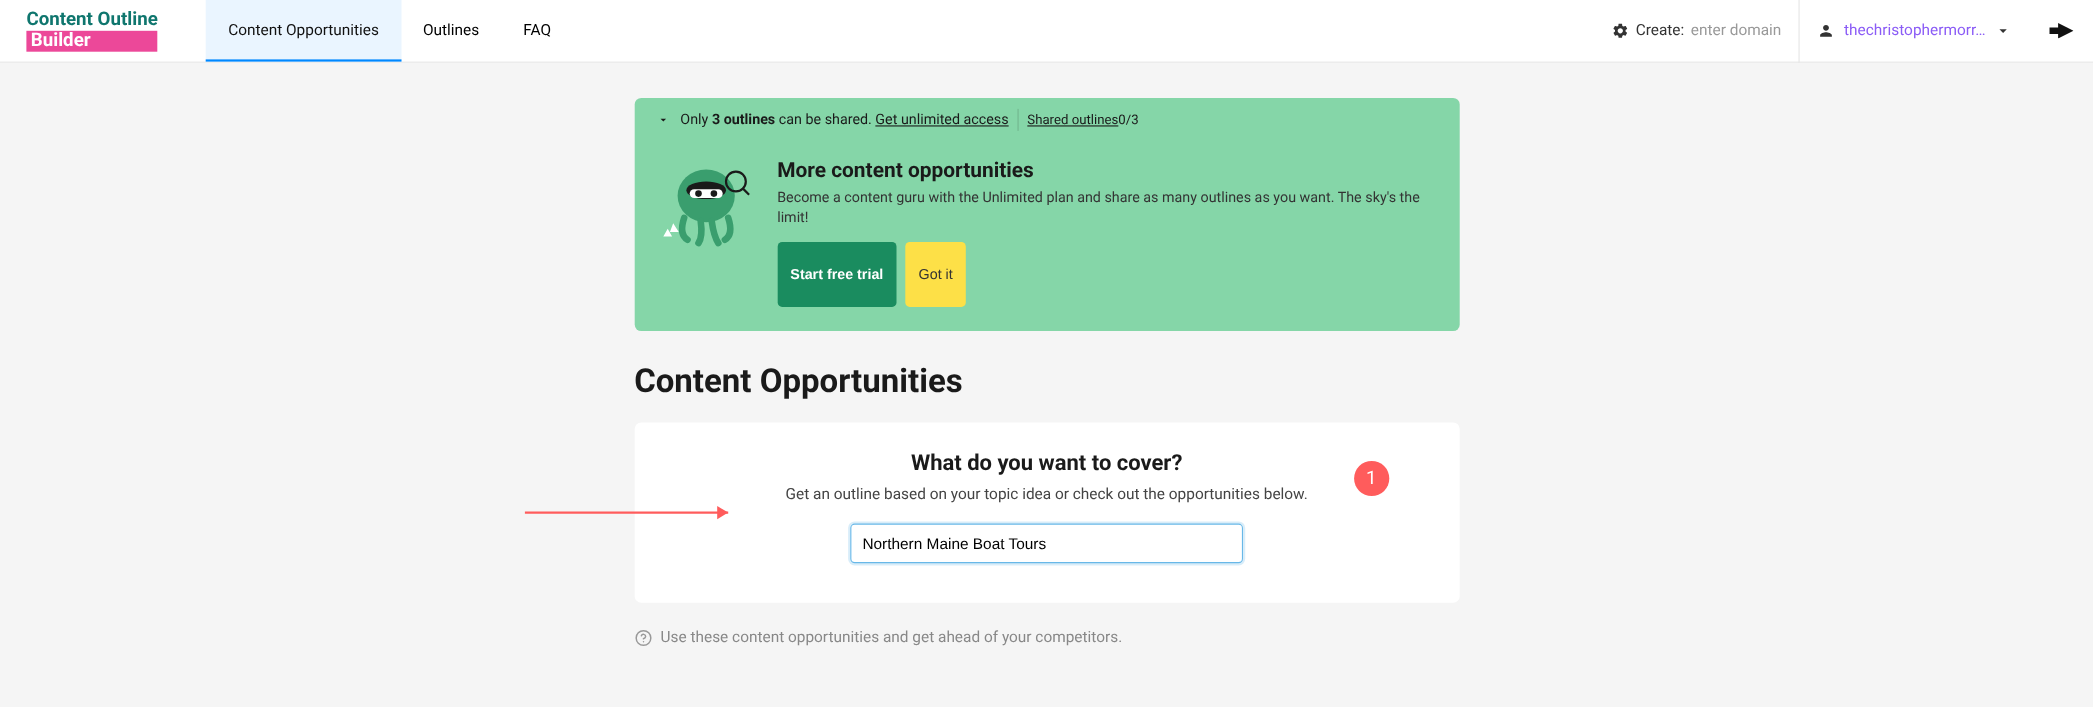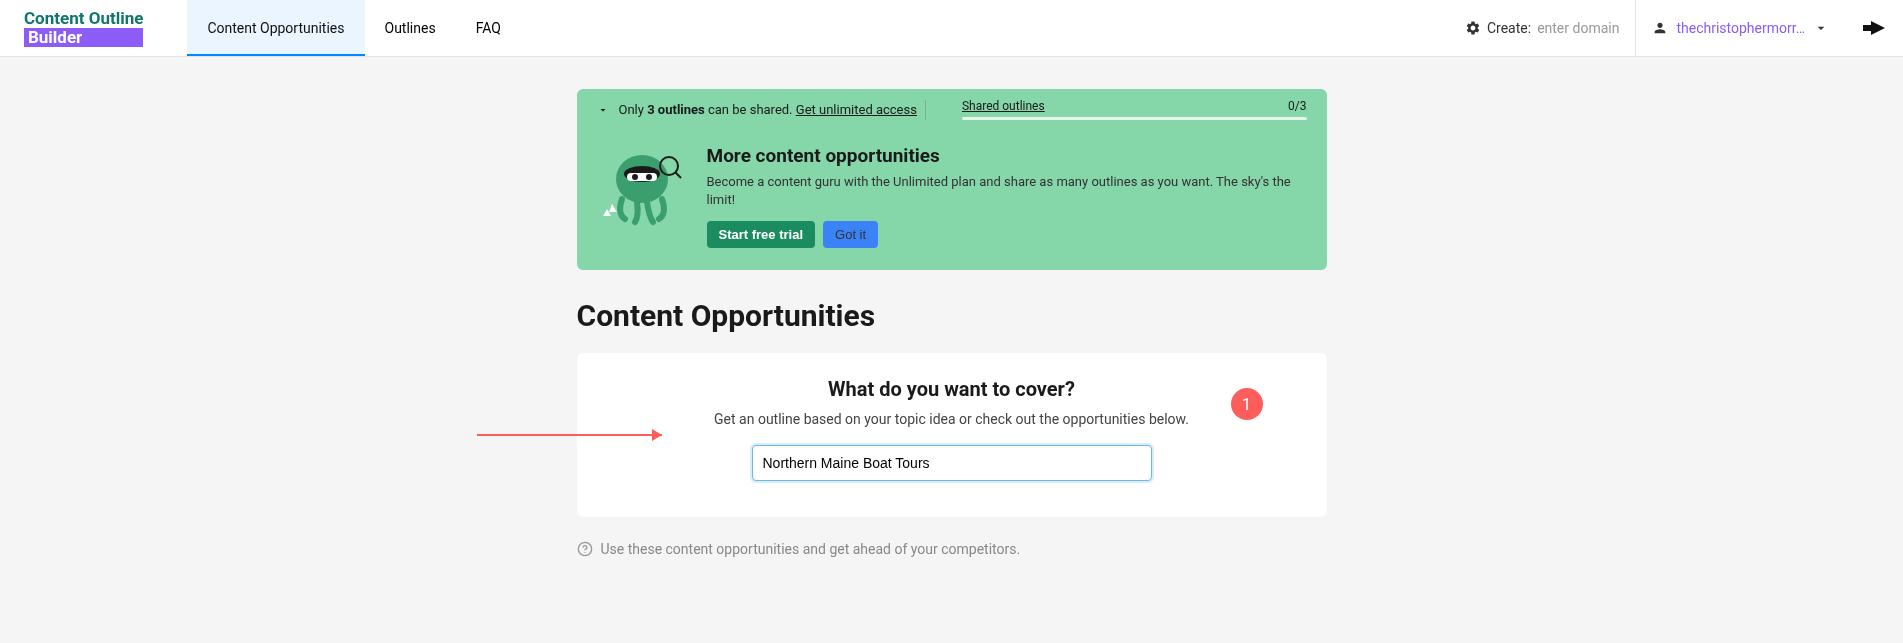--- a/index.html
+++ b/index.html
@@ -29,21 +29,21 @@
       justify-content: center;
     }
     .logo-line1 {
       color: #0f766e;
       font-weight: 700;
       font-size: 17px;
       line-height: 1.1;
     }
     .logo-line2 {
       color: white;
-      background: #8b5cf6;
+      background: #ec4899;
       font-weight: 700;
       font-size: 17px;
       line-height: 1.1;
       padding: 0 4px;
       display: inline-block;
     }
     .tabs {
       display: flex;
       height: 100%;
       margin-left: 20px;
@@ -137,23 +137,22 @@
     }
     .banner-divider {
       width: 1px;
       height: 20px;
       background: rgba(0,0,0,0.15);
       margin: 0 8px;
     }
     .shared-section {
       flex: 1;
       display: flex;
-      flex-direction: column;
+      flex-direction: row;
       gap: 4px;
-      margin-left: 28px;
     }
     .shared-header {
       display: flex;
       justify-content: space-between;
       font-size: 12px;
     }
     .shared-label {
       text-decoration: underline;
     }
     .shared-progress {
@@ -188,28 +187,28 @@
       margin-bottom: 12px;
     }
     .banner-buttons {
       display: flex;
       gap: 8px;
     }
     .btn-start-trial {
       background: #1a8c5f;
       color: white;
       border: none;
-      padding: 6px 12px;
+      padding: 22px 12px;
       border-radius: 4px;
       font-size: 13px;
       font-weight: 600;
       cursor: pointer;
     }
     .btn-got-it {
-      background: #3b82f6;
+      background: #fde047;
       color: #333;
       border: none;
       padding: 6px 12px;
       border-radius: 4px;
       font-size: 13px;
       cursor: pointer;
     }
     .page-title {
       font-size: 30px;
       font-weight: 700;
@@ -235,21 +234,21 @@
       color: #444;
       margin-bottom: 18px;
     }
     .input-row {
       display: flex;
       justify-content: center;
       gap: 8px;
       align-items: center;
     }
     .topic-input {
-      width: 400px;
+      width: 357px;
       height: 36px;
       border: 1px solid #68b8e8;
       border-radius: 4px;
       padding: 0 10px;
       font-size: 14px;
       outline: none;
       box-shadow: 0 0 0 2px rgba(104,184,232,0.25);
     }
     .create-outline-wrapper {
       border: 3px solid #ff5c5c;

